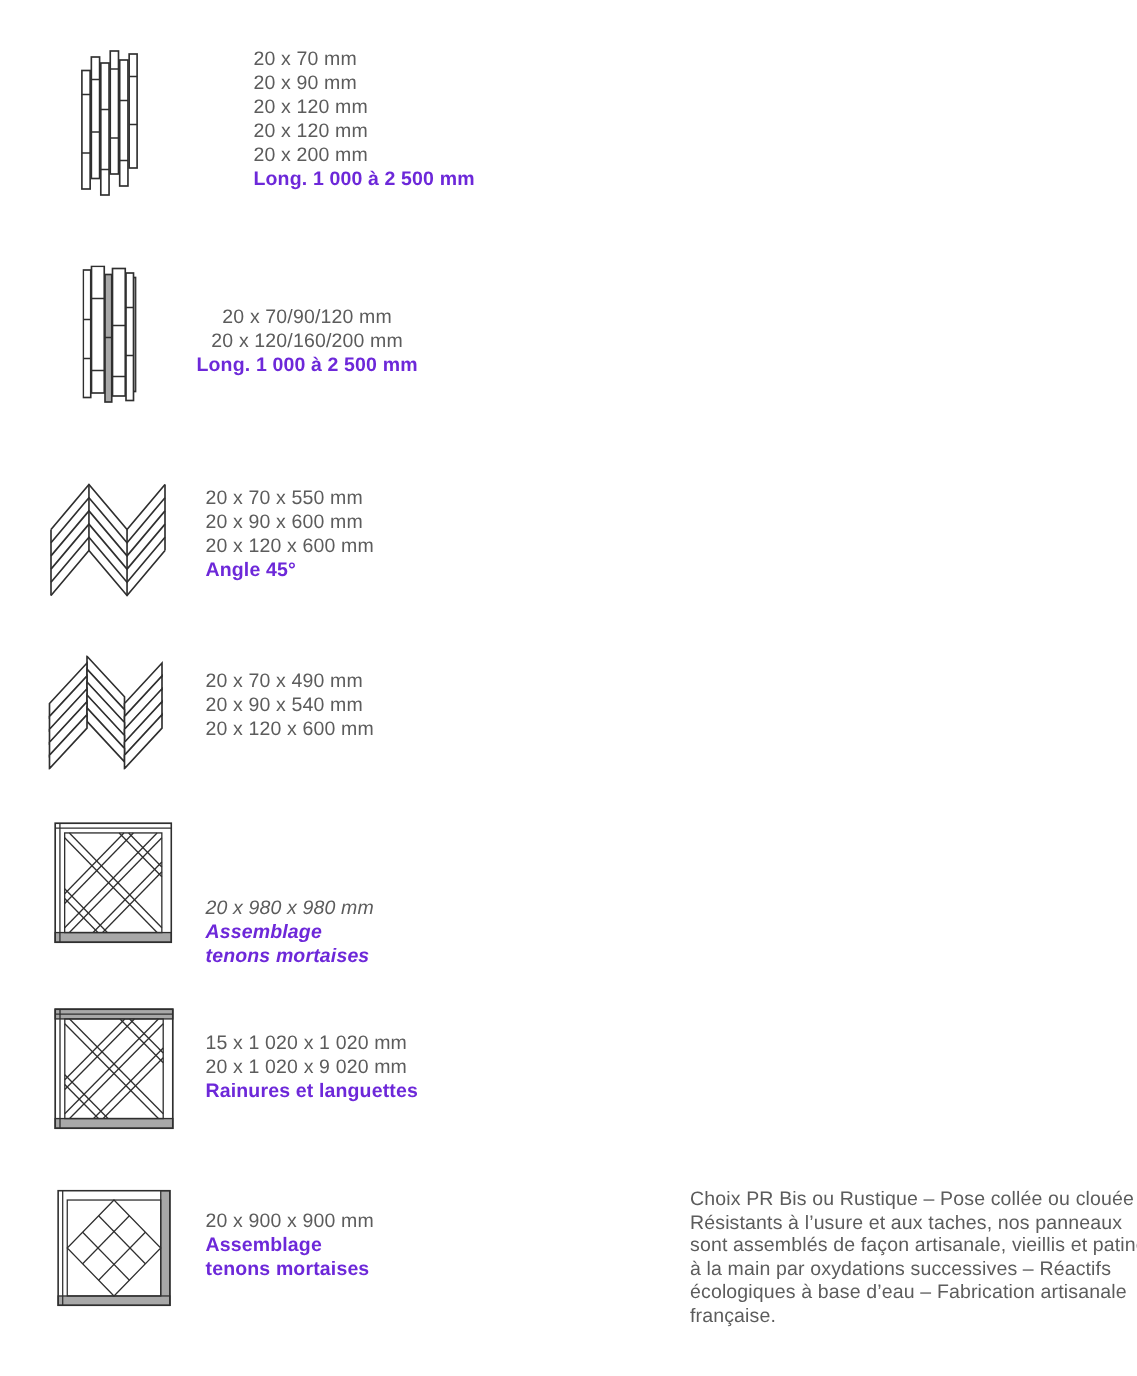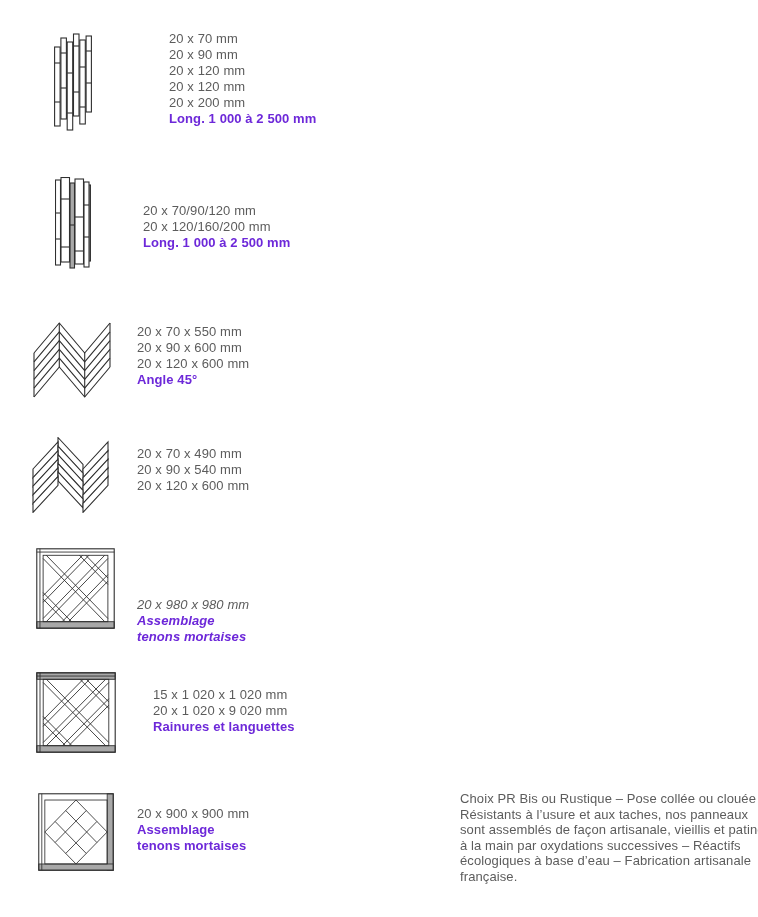--- a/index.html
+++ b/index.html
@@ -67,21 +67,21 @@
             <line x1="6" y1="22" x2="14.5" y2="22" stroke="#2f2f2f" fill="none" stroke-width="1.1"></line>
             <line x1="6" y1="70" x2="14.5" y2="70" stroke="#2f2f2f" fill="none" stroke-width="1.1"></line>
             <rect x="20" y="2" width="8.5" height="85" fill="#fff" stroke="#2f2f2f" stroke-width="1.1"></rect>
             <line x1="20" y1="40" x2="28.5" y2="40" stroke="#2f2f2f" fill="none" stroke-width="1.1"></line>
             <line x1="20" y1="74" x2="28.5" y2="74" stroke="#2f2f2f" fill="none" stroke-width="1.1"></line>
             <rect x="29" y="5" width="5" height="85" fill="#fff" stroke="#2f2f2f" stroke-width="1.1"></rect>
             <line x1="29" y1="28" x2="34" y2="28" stroke="#2f2f2f" fill="none" stroke-width="1.1"></line>
             <line x1="29" y1="60" x2="34" y2="60" stroke="#2f2f2f" fill="none" stroke-width="1.1"></line>
           </svg>
         </div>
-    <div class="specs" style="left: 143px; top: 203px;">
+    <div class="specs" style="left: 131px; top: 203px; text-align: center;">
           <div class="spec-line">20 x 70/90/120 mm</div>
           <div class="spec-line">20 x 120/160/200 mm</div>
           <div class="spec-line bold">Long. 1 000 à 2 500 mm</div>
         </div>
   </div>
 
   <div>
     <div class="row-icon" style="left: 32px; top: 320px; width: 80px; height: 80px;">
           <svg viewBox="0 0 80 80" preserveAspectRatio="none">
             <path d="M2,33 L27.3,3 L52.7,33 L78,3" stroke="#2f2f2f" fill="none" stroke-width="1.1"></path>
@@ -176,21 +176,21 @@
             <line x1="55" y1="9" x2="91" y2="45" stroke="#2f2f2f" fill="none" stroke-width="1.1"></line>
             <line x1="63" y1="9" x2="91" y2="37" stroke="#2f2f2f" fill="none" stroke-width="1.1"></line>
             <line x1="9" y1="59" x2="59" y2="9" stroke="#2f2f2f" fill="none" stroke-width="1.1"></line>
             <line x1="9" y1="67" x2="67" y2="9" stroke="#2f2f2f" fill="none" stroke-width="1.1"></line>
             <line x1="9" y1="87" x2="87" y2="9" stroke="#2f2f2f" fill="none" stroke-width="1.1"></line>
             <line x1="13" y1="91" x2="91" y2="13" stroke="#2f2f2f" fill="none" stroke-width="1.1"></line>
             <line x1="33" y1="91" x2="91" y2="33" stroke="#2f2f2f" fill="none" stroke-width="1.1"></line>
             <line x1="41" y1="91" x2="91" y2="41" stroke="#2f2f2f" fill="none" stroke-width="1.1"></line>
           </svg>
         </div>
-    <div class="specs" style="left: 153px; top: 687px;">
+    <div class="specs" style="left: 137px; top: 687px;">
           <div class="spec-line">15 x 1 020 x 1 020 mm</div>
           <div class="spec-line">20 x 1 020 x 9 020 mm</div>
           <div class="spec-line bold">Rainures et languettes</div>
         </div>
   </div>
 
   <div>
     <div class="row-icon" style="left: 38px; top: 793px; width: 76px; height: 78px;">
           <svg viewBox="0 0 100 100" preserveAspectRatio="none">
             <rect x="91" y="1" width="8" height="98" fill="#a8a8a8" stroke="#2f2f2f" stroke-width="1.1"></rect>

